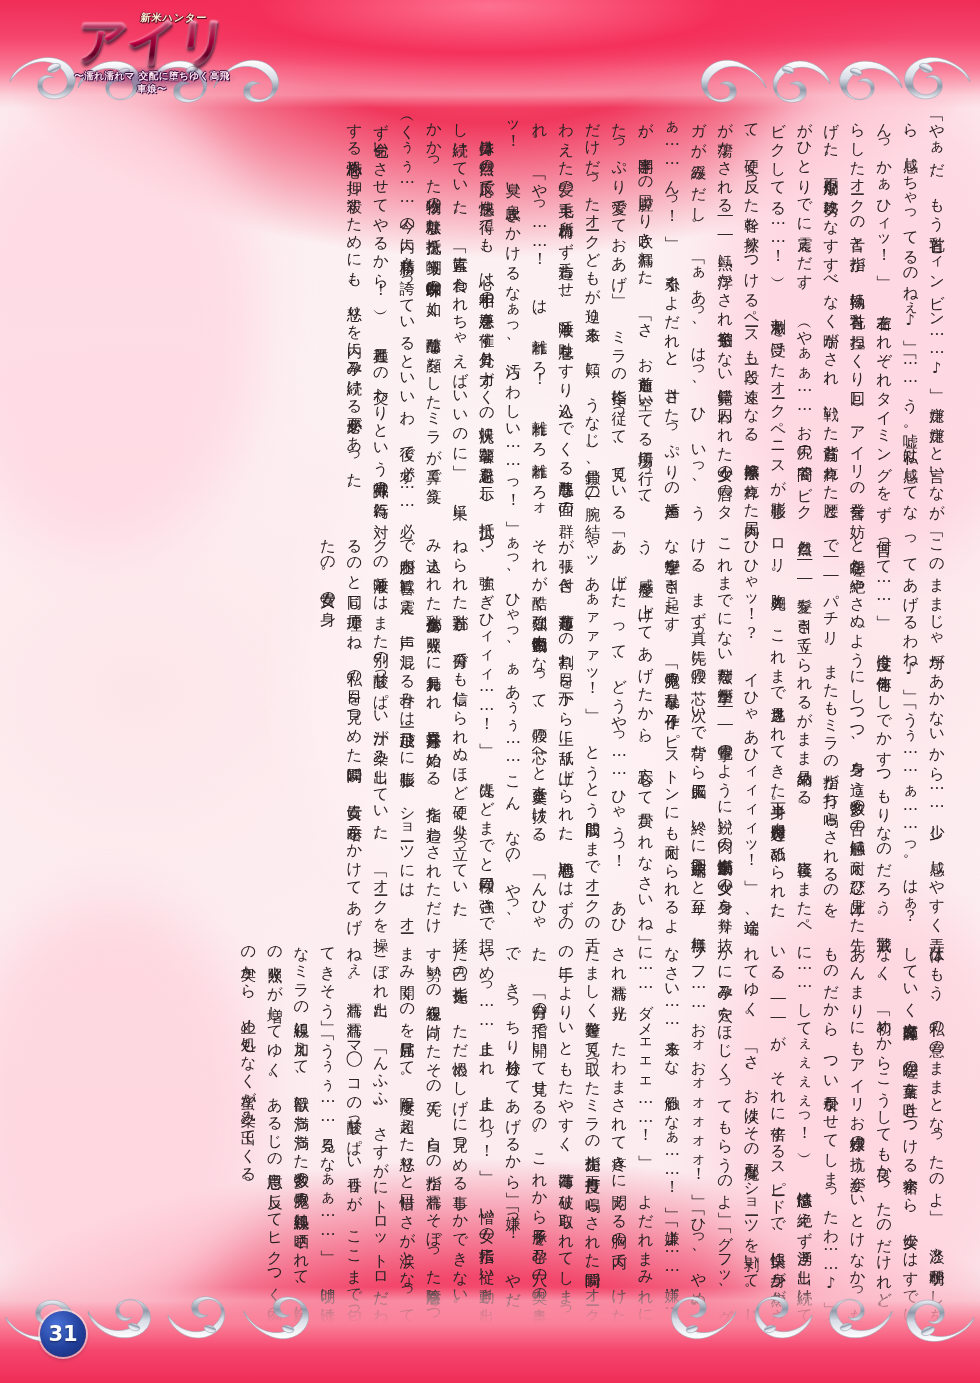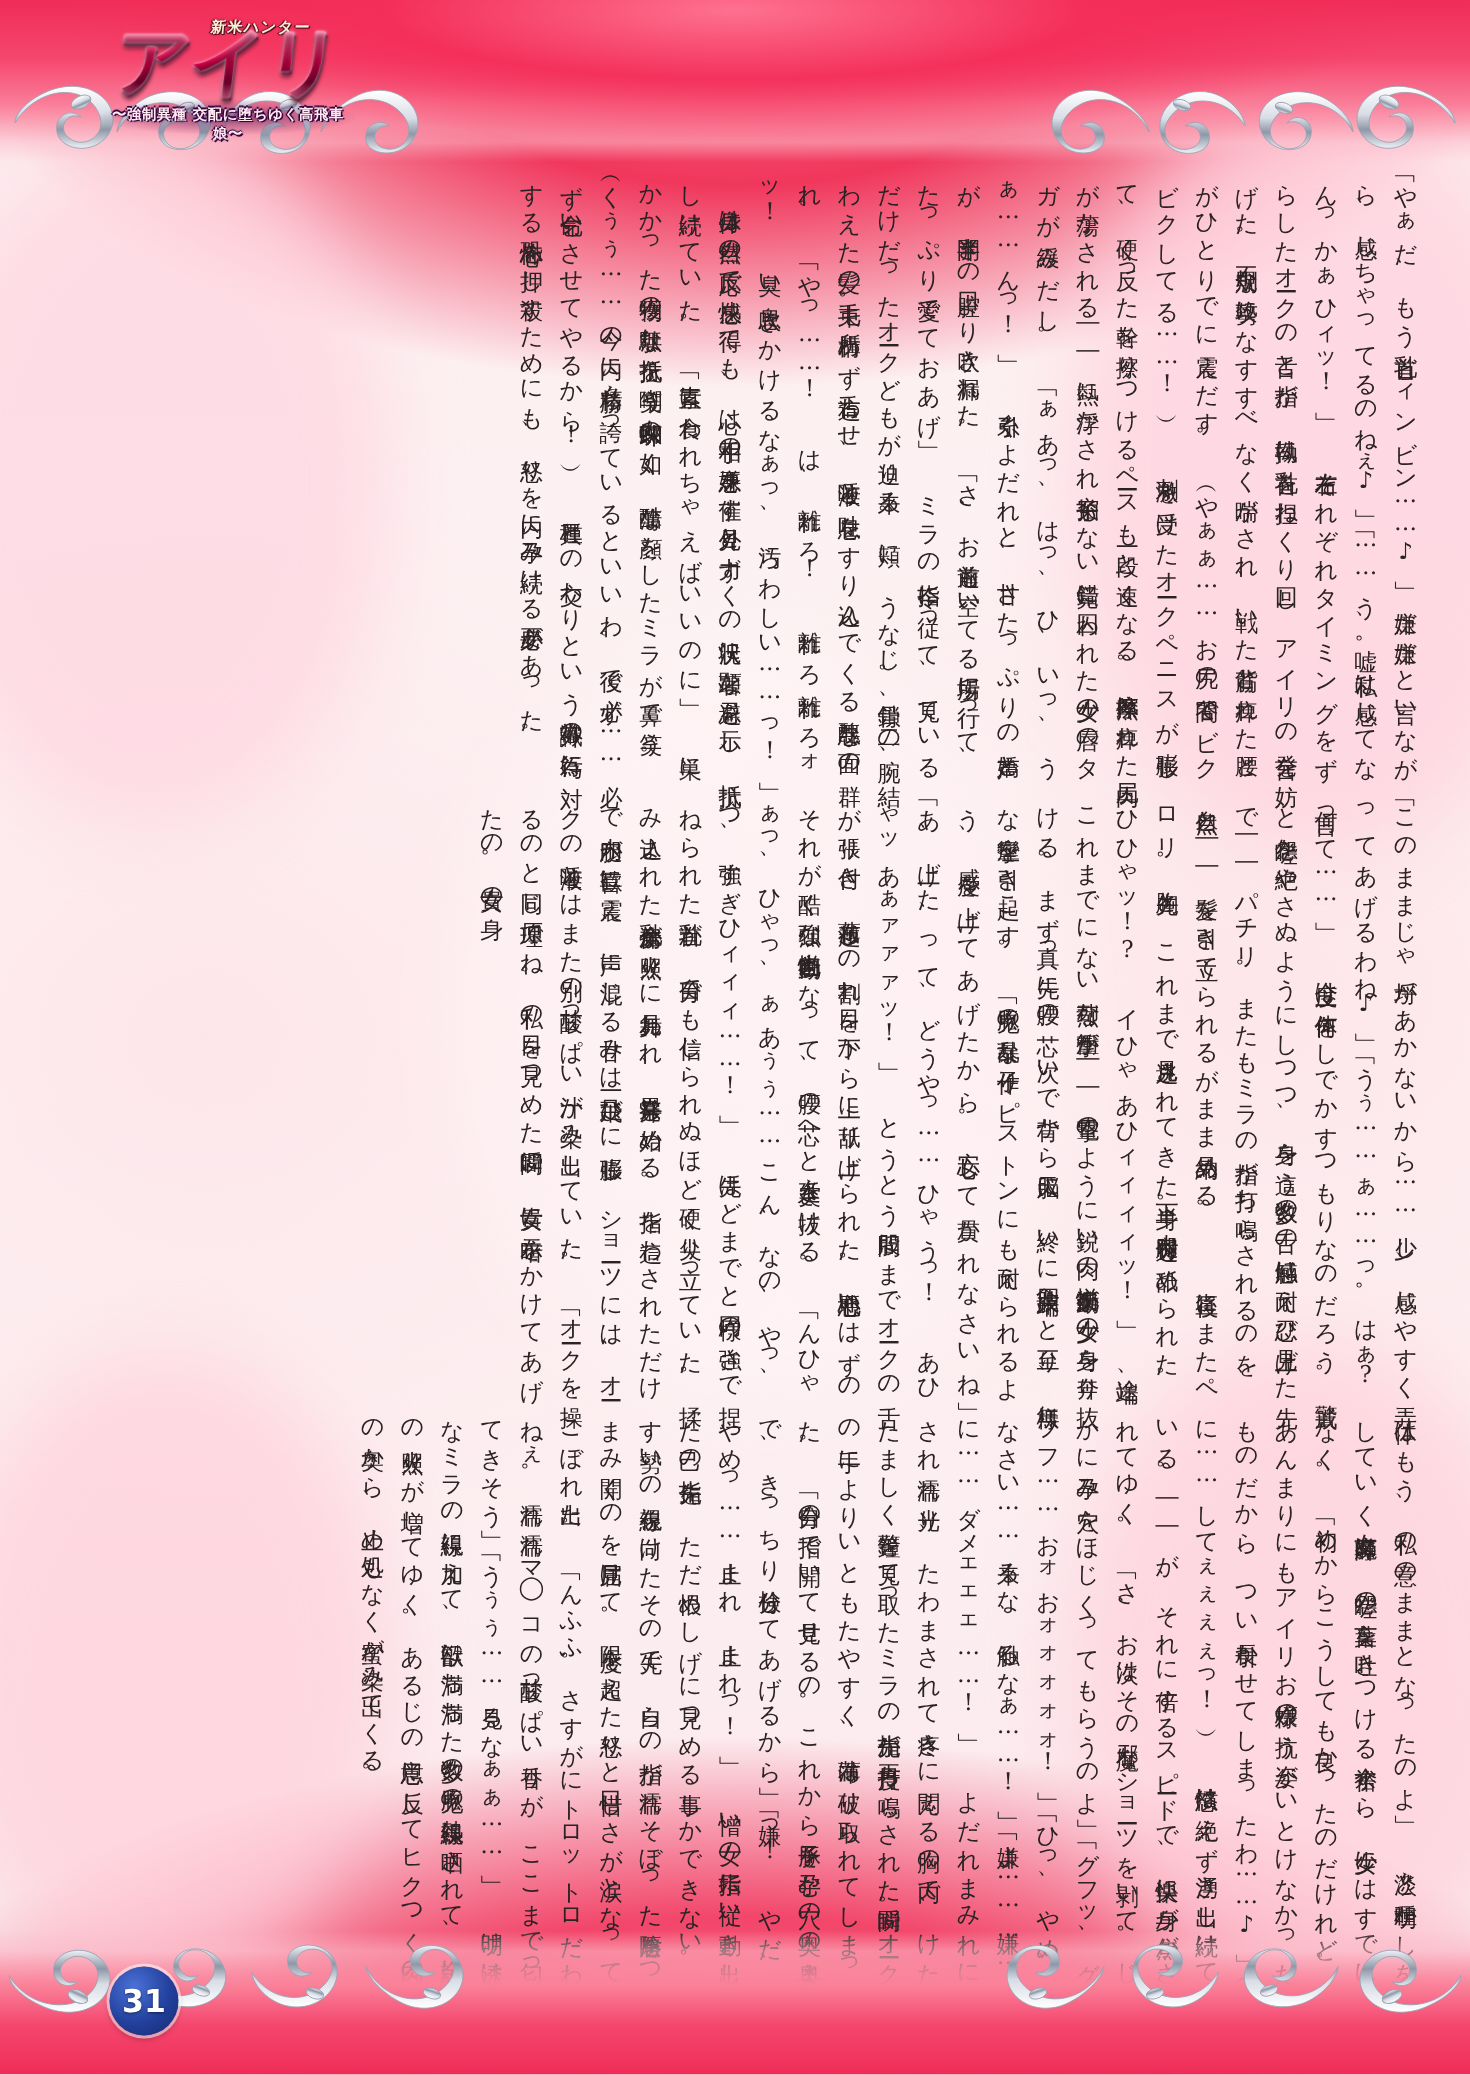--- a/index.html
+++ b/index.html
@@ -74,21 +74,21 @@
     border-radius:50%;
   }
 
   
   #pageno{
     position:absolute;left:40px;bottom:26px;width:46px;height:46px;border-radius:50%;
     background:radial-gradient(circle at 36% 30%,#4a72d8 0%,#22409c 55%,#162a6e 100%);
     box-shadow:0 0 0 2px rgba(255,255,255,.55), 0 2px 4px rgba(0,0,0,.35);
     display:flex;align-items:center;justify-content:center;
     color:#fff;font-family:"DejaVu Sans","Liberation Sans",sans-serif;
-    font-size:21px;font-weight:bold;text-shadow:0 1px 2px rgba(0,0,0,.5);margin-left:33px;
+    font-size:21px;font-weight:bold;text-shadow:0 1px 2px rgba(0,0,0,.5);
   }
 
   
   .tblock{
     position:absolute;
     writing-mode:vertical-rl;
     -webkit-writing-mode:vertical-rl;
     text-orientation:upright;
     font-family:"DejaVu Serif","Liberation Serif",serif;
     font-size:15.4px;
@@ -149,21 +149,21 @@
         <ellipse cx="124" cy="24" rx="6" ry="3.4" transform="rotate(-20 124 24)"></ellipse>
         <ellipse cx="192" cy="22" rx="6" ry="3.4" transform="rotate(-18 192 22)"></ellipse>
       </g>
     </svg>
   </div>
 
   <div id="logo">
     <div class="logo-subbg"></div>
     <div class="logo-kicker">新米ハンター</div>
     <div class="logo-main">アイリ</div>
-    <div class="logo-sub">〜強制異種 交配に堕ちゆく高飛車娘〜</div>
+    <div class="logo-sub">〜濡れ濡れマ 交配に堕ちゆく高飛車娘〜</div>
   </div>
 
   <div class="tblock" id="block1">
     <p>「やぁだ、もう乳首ビィンビン……♪」　嫌だ嫌だと言いながら、感じちゃってるのねぇ♪」
 「……う、嘘。私は感じてなんっかぁひィッ!」
 　左右それぞれタイミングをずらしたオークの舌と指が、執拗に乳首を捏ねくり回し、アイリの発言を妨げた。不規則な攻勢になすすべなく喘がされ、戦いた背筋と痺れた腰とがひとりでに震えだす。
 （やぁぁ……お尻の谷間でビクビクしてる……!）
 　刺激を受けたオークペニスが膨張して、硬く反った幹を擦りつけるペースも一段と速くなる。摩擦熱に痺れた尻肉が蕩かされる――熱に浮かされ突拍子もない錯覚に囚われた少女の唇のタガが緩みだし。
 「ぁあっ、はっ、ひ、いっ、うぁ……んっ!」
 　糸引くよだれと、甘さたっぷりの嬌声とが、半開きの口腔より吹き漏れた。

